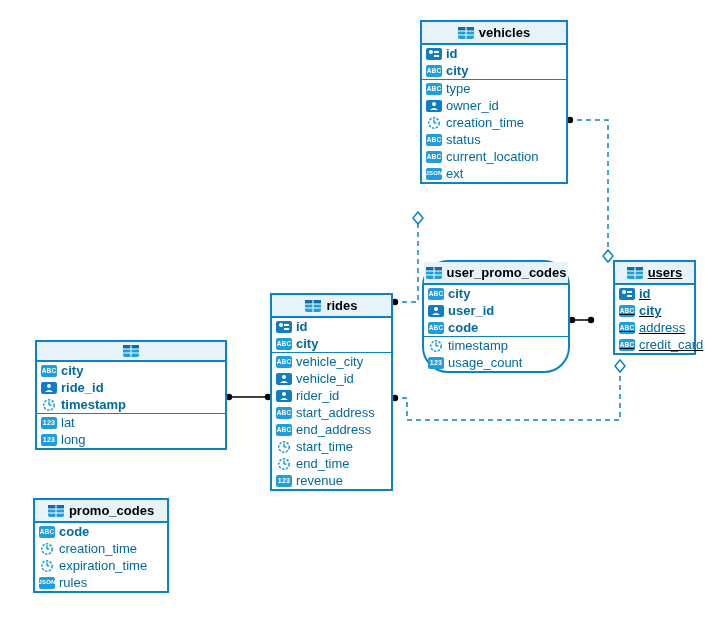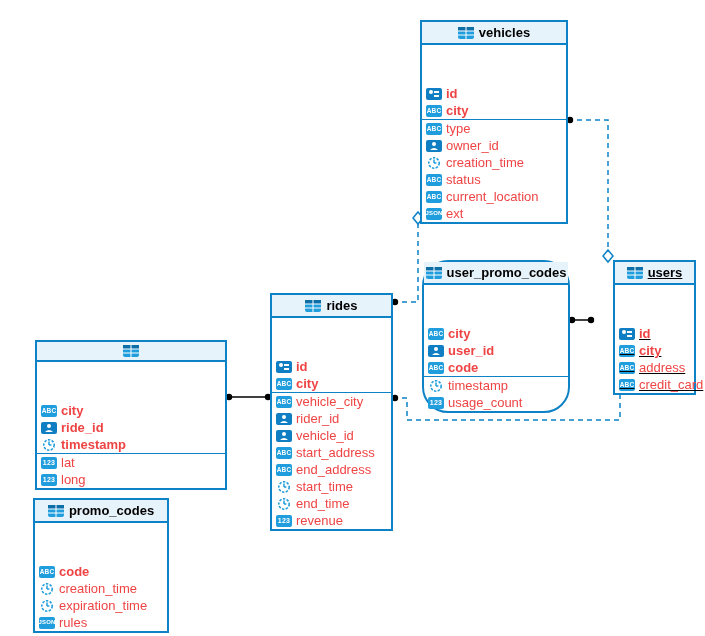--- a/index.html
+++ b/index.html
@@ -24,21 +24,20 @@
     width: 705px; height: 636px;
     pointer-events: none;
   }
   .table {
     position: absolute;
     border: 2px solid #0d82c6;
     background: #fff;
     box-sizing: border-box;
     display: flex;
     flex-direction: column;
-    gap: 40px;
   }
   .table-header {
     background: #e7f3fb;
     border-bottom: 2px solid #0d82c6;
     padding: 3px 8px 3px 8px;
     display: flex;
     align-items: center;
     justify-content: center;
     font-weight: 700;
     gap: 5px;
@@ -63,21 +62,21 @@
   }
   .col.pk .label { font-weight: 700; }
   .col .icon {
     width: 16px;
     height: 14px;
     flex: 0 0 auto;
     display: flex;
     align-items: center;
     justify-content: center;
   }
-  .label { color: #ef4444; }
+  .label { color: #0369a1; }
 
   
   .ico-table {
     width: 16px; height: 12px;
     display: inline-block;
     position: relative;
   }
   .ico-table svg { display:block; }
 
   .type-badge {
@@ -375,32 +374,32 @@
           </div>
           <div class="col">
             <span class="icon">
               <span class="type-fk-user">
                 <svg width="10" height="9" viewBox="0 0 10 9">
                   <circle cx="5" cy="3" r="2" fill="#fff"></circle>
                   <path d="M1 9 Q5 5 9 9 Z" fill="#fff"></path>
                 </svg>
               </span>
             </span>
-            <span class="label">rider_id</span>
+            <span class="label">vehicle_id</span>
           </div>
           <div class="col">
             <span class="icon">
               <span class="type-fk-user">
                 <svg width="10" height="9" viewBox="0 0 10 9">
                   <circle cx="5" cy="3" r="2" fill="#fff"></circle>
                   <path d="M1 9 Q5 5 9 9 Z" fill="#fff"></path>
                 </svg>
               </span>
             </span>
-            <span class="label">vehicle_id</span>
+            <span class="label">rider_id</span>
           </div>
           <div class="col">
             <span class="icon">
               <span class="type-badge type-abc">ABC</span>
             </span>
             <span class="label">start_address</span>
           </div>
           <div class="col">
             <span class="icon">
               <span class="type-badge type-abc">ABC</span>

